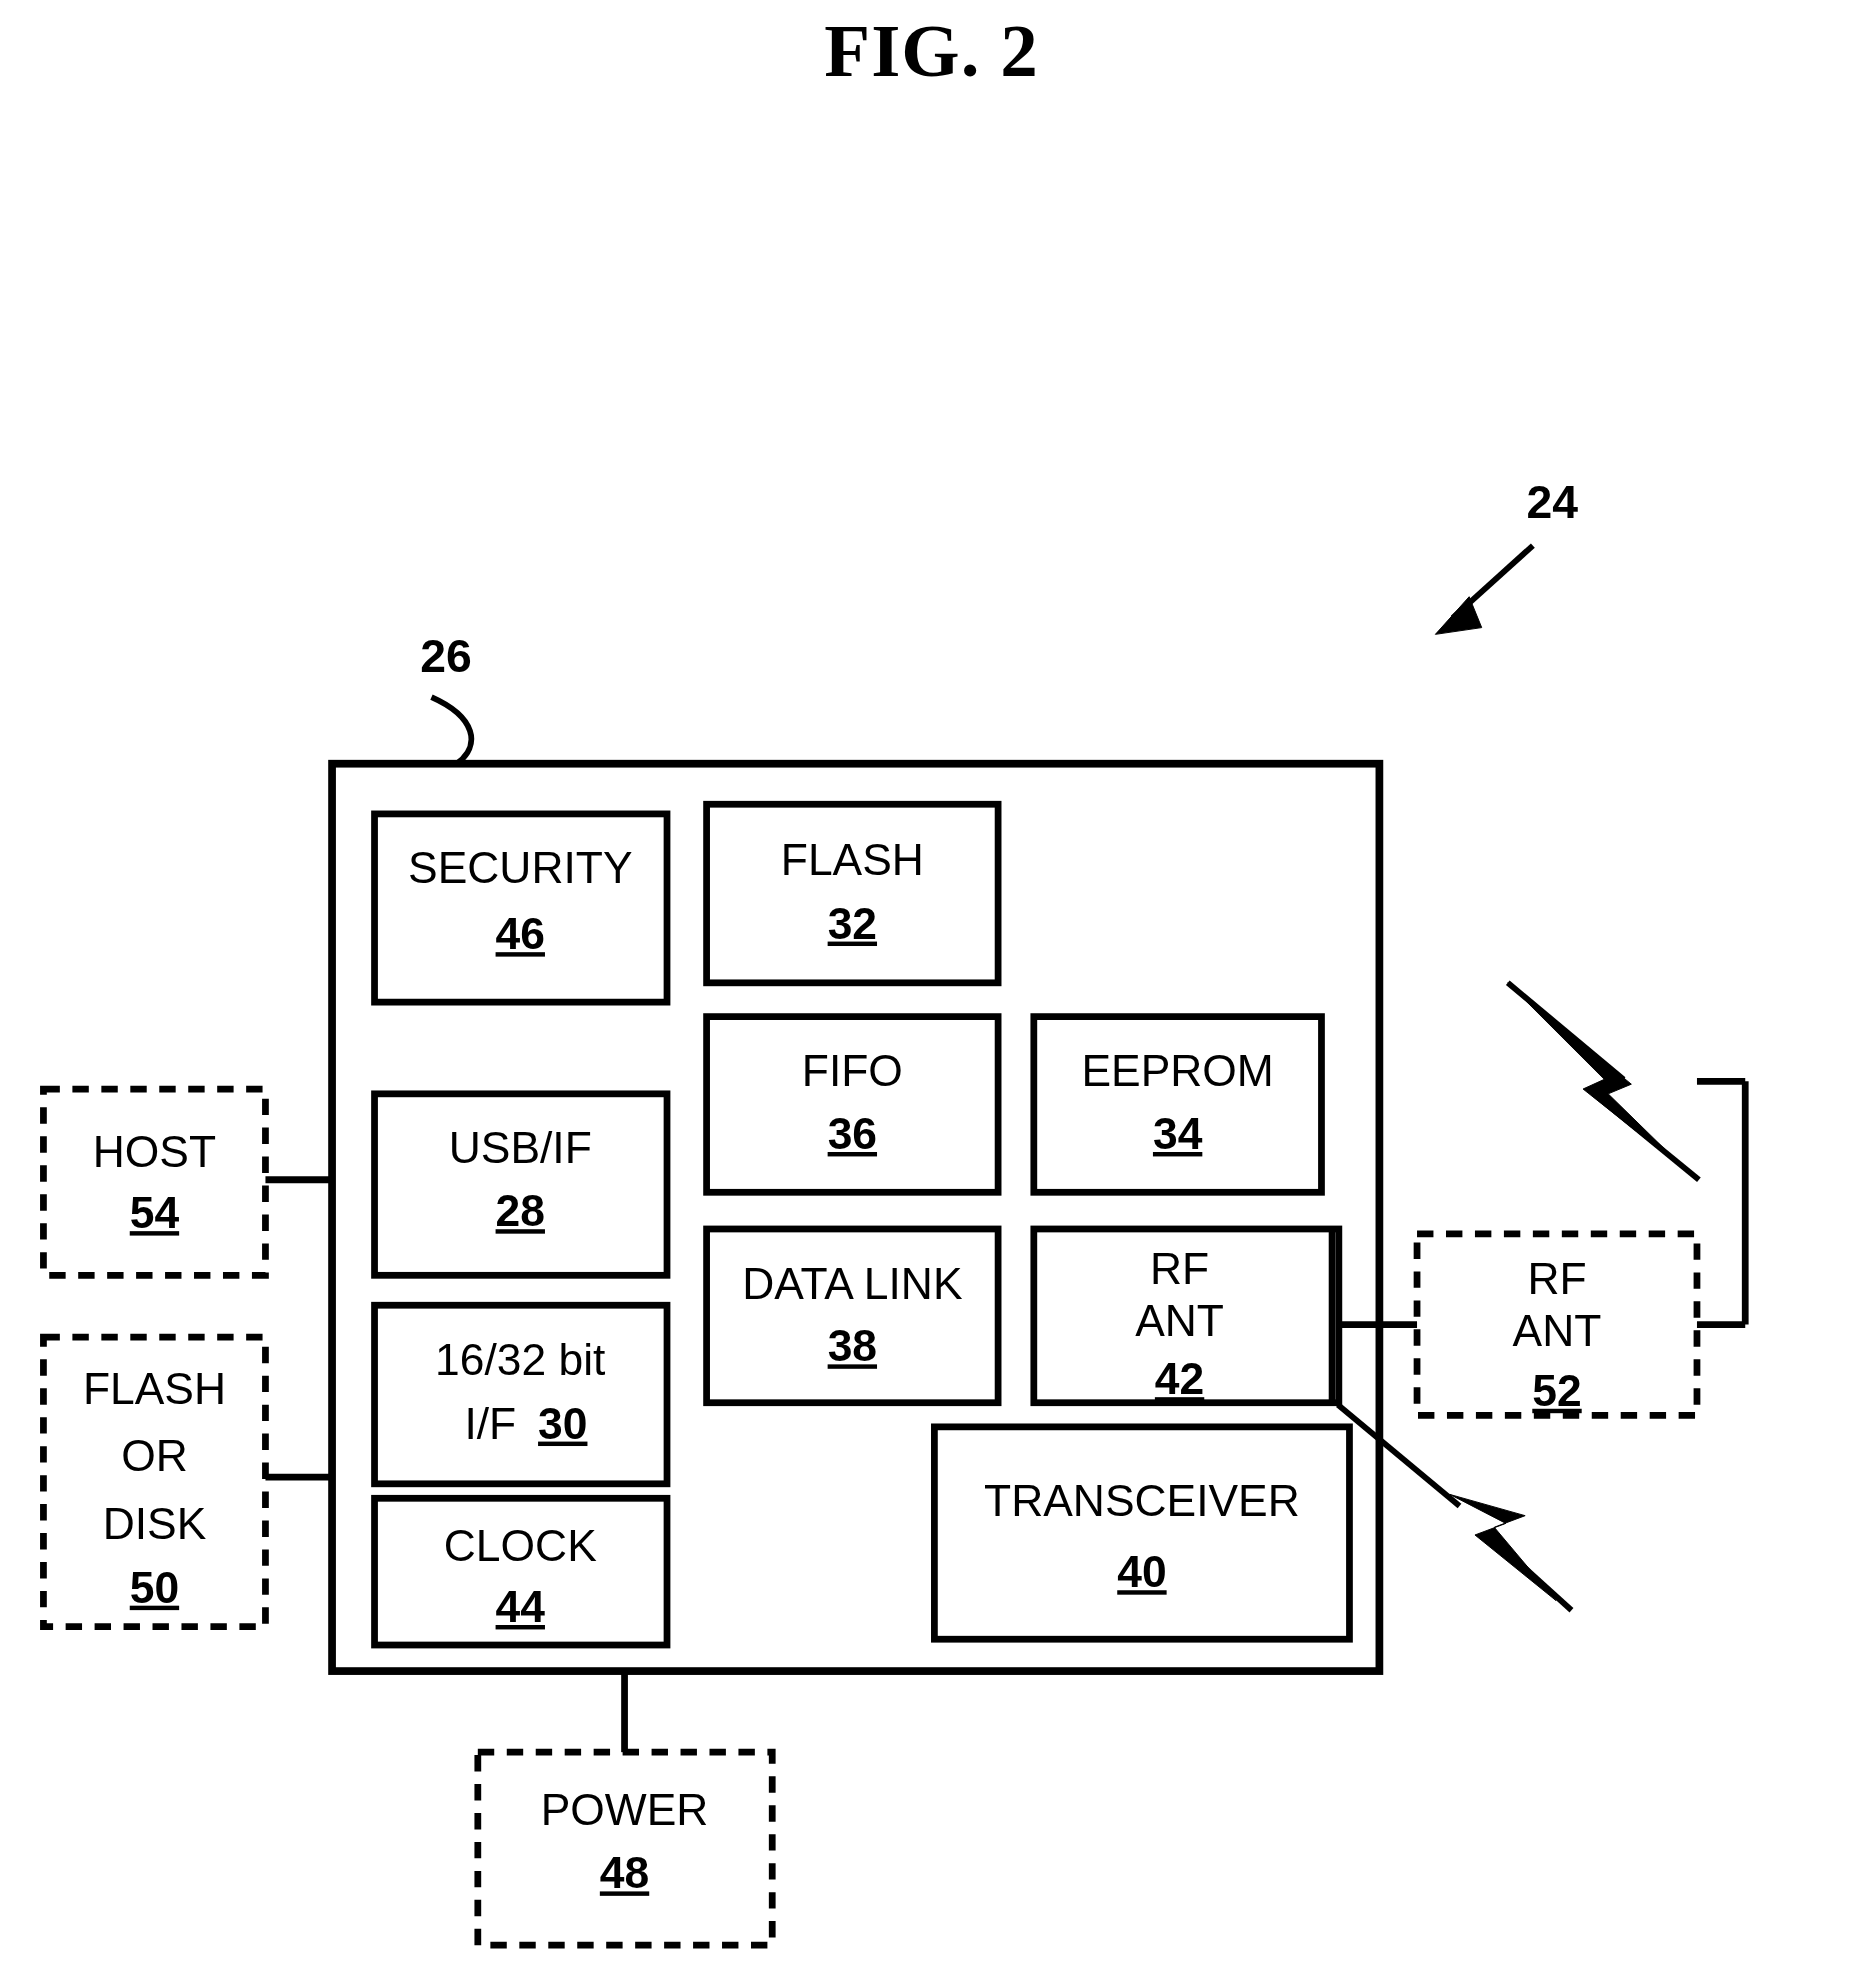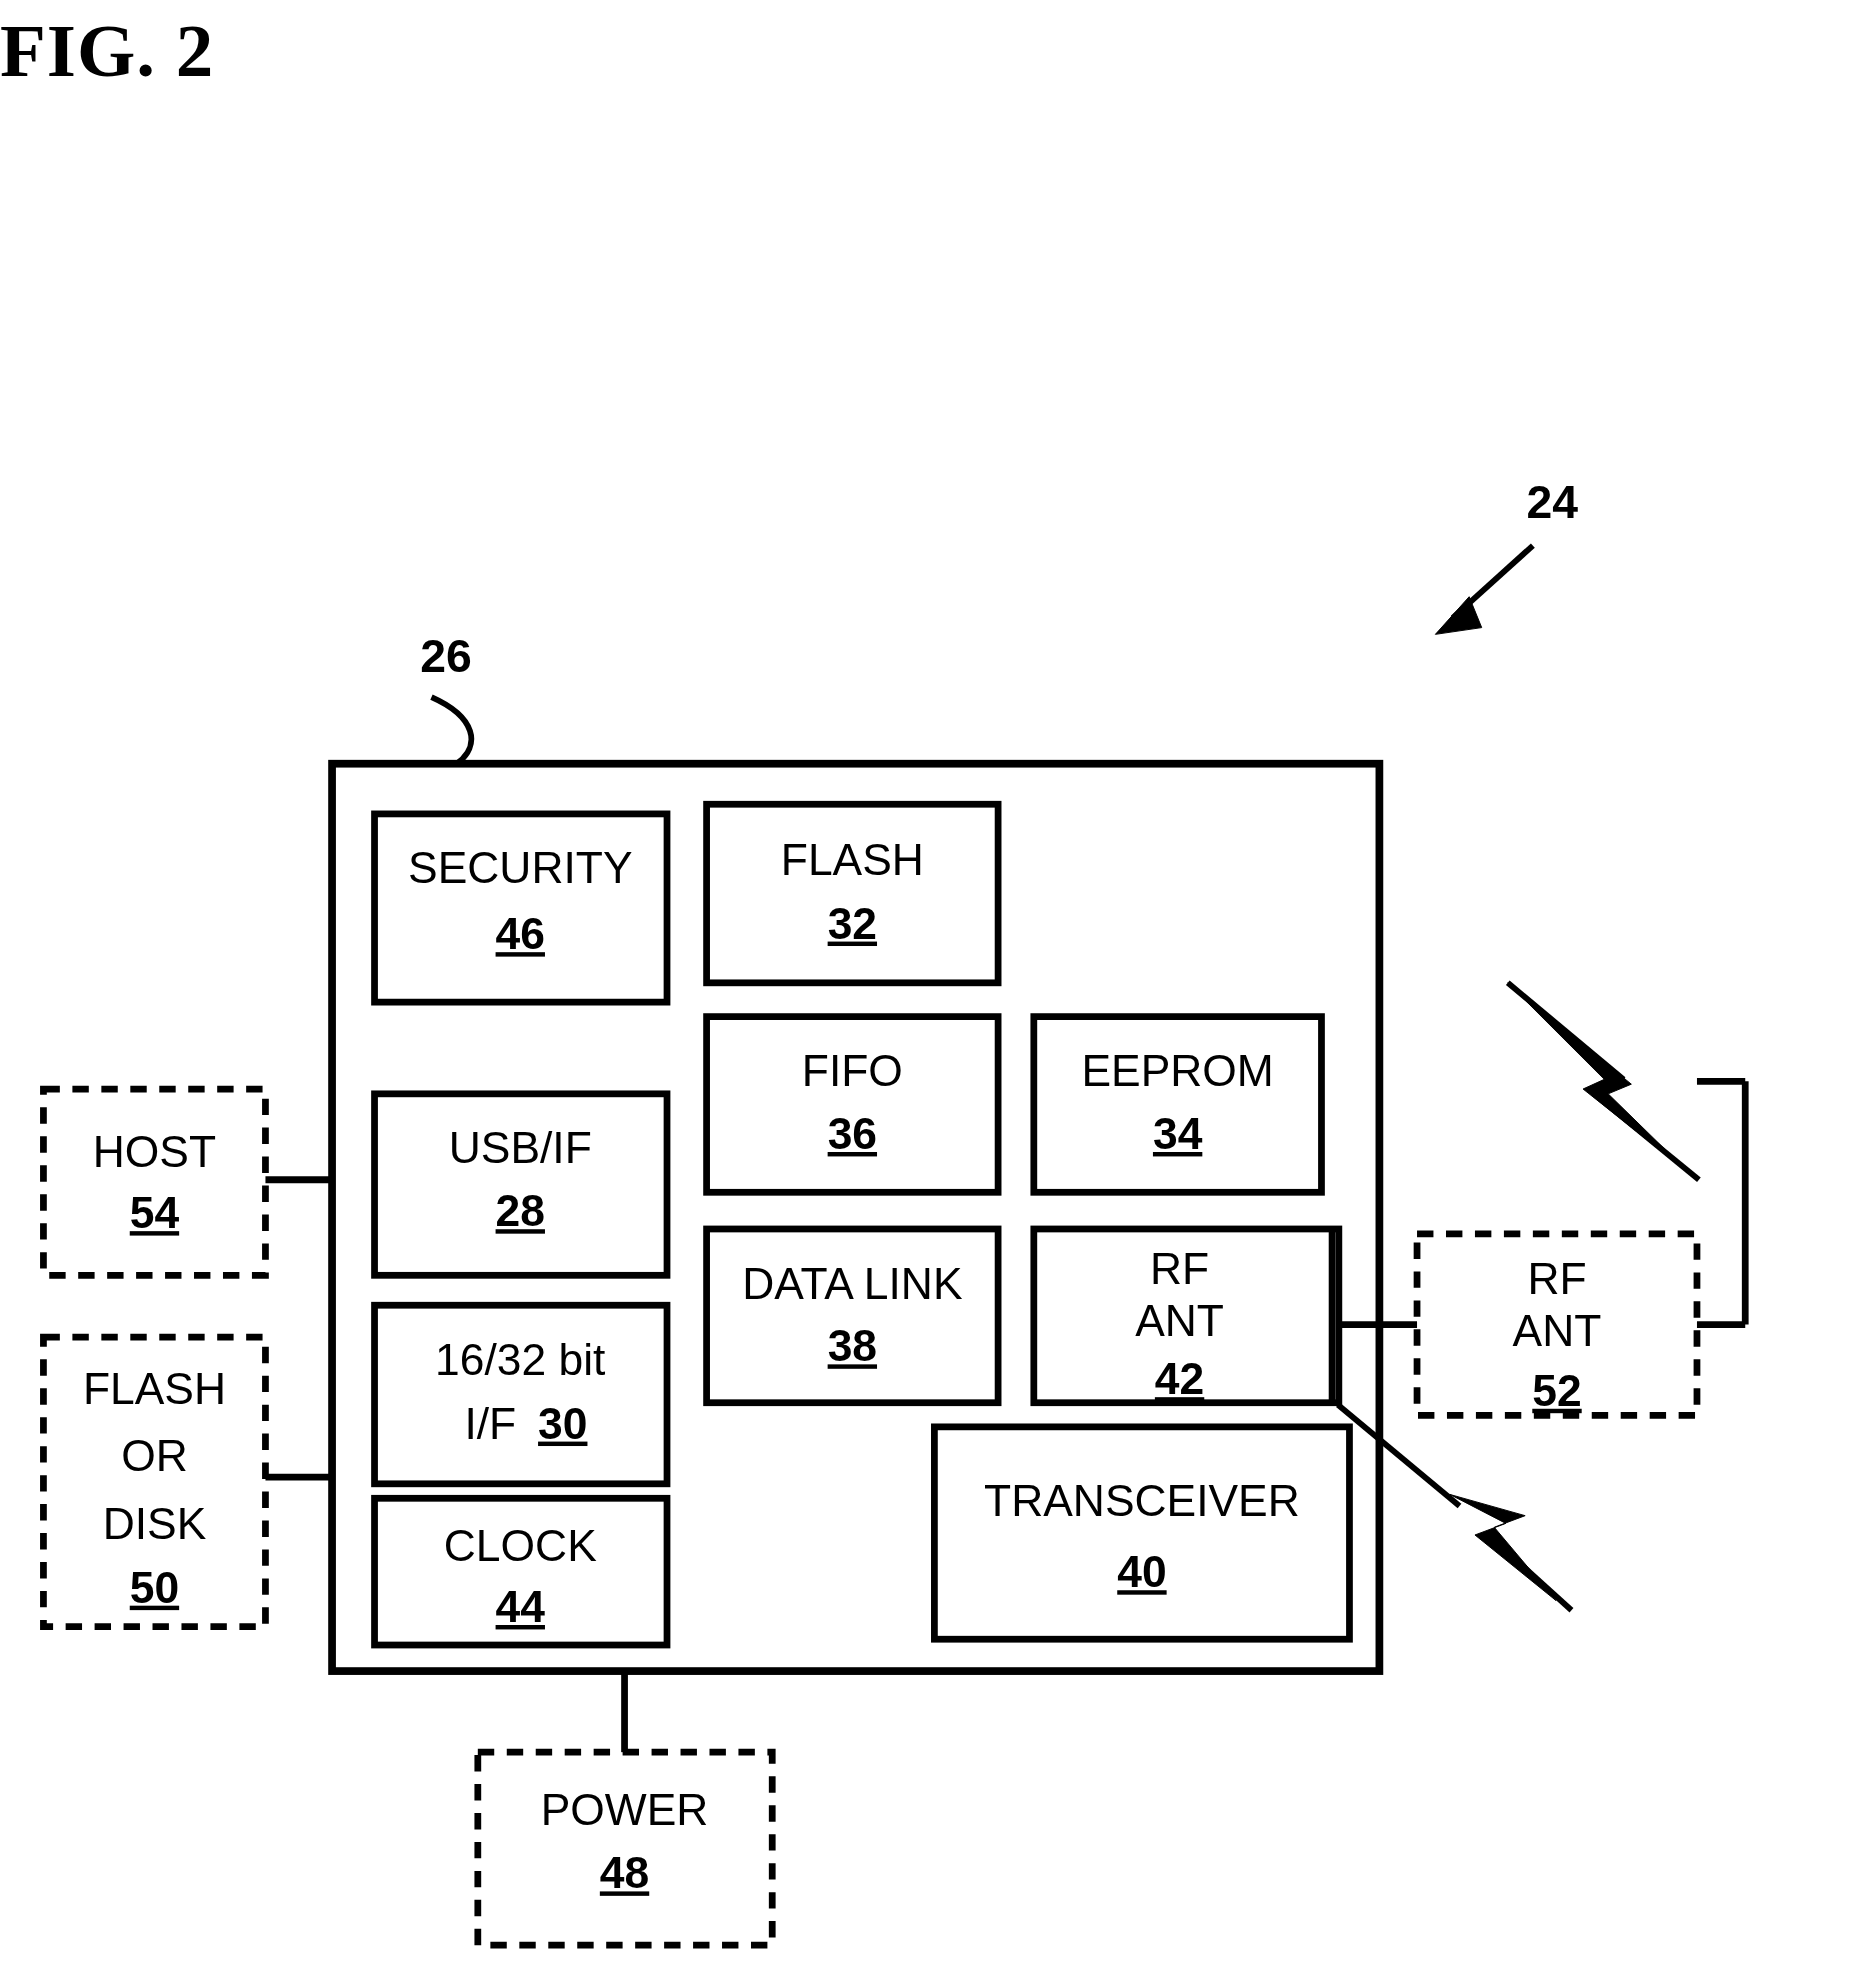--- a/index.html
+++ b/index.html
@@ -16,20 +16,21 @@
   }
   #figure-root {
     position: absolute;
     inset: 0;
   }
   .fig-title {
     position: absolute;
     top: 7.7px;
     left: 0;
     width: 100%;
+    text-align: center;
     font-family: "Liberation Serif", serif;
     font-weight: bold;
     font-size: 75px;
     letter-spacing: 1px;
     color: #000;
   }
   svg#diagram {
     position: absolute;
     top: 0;
     left: 0;

